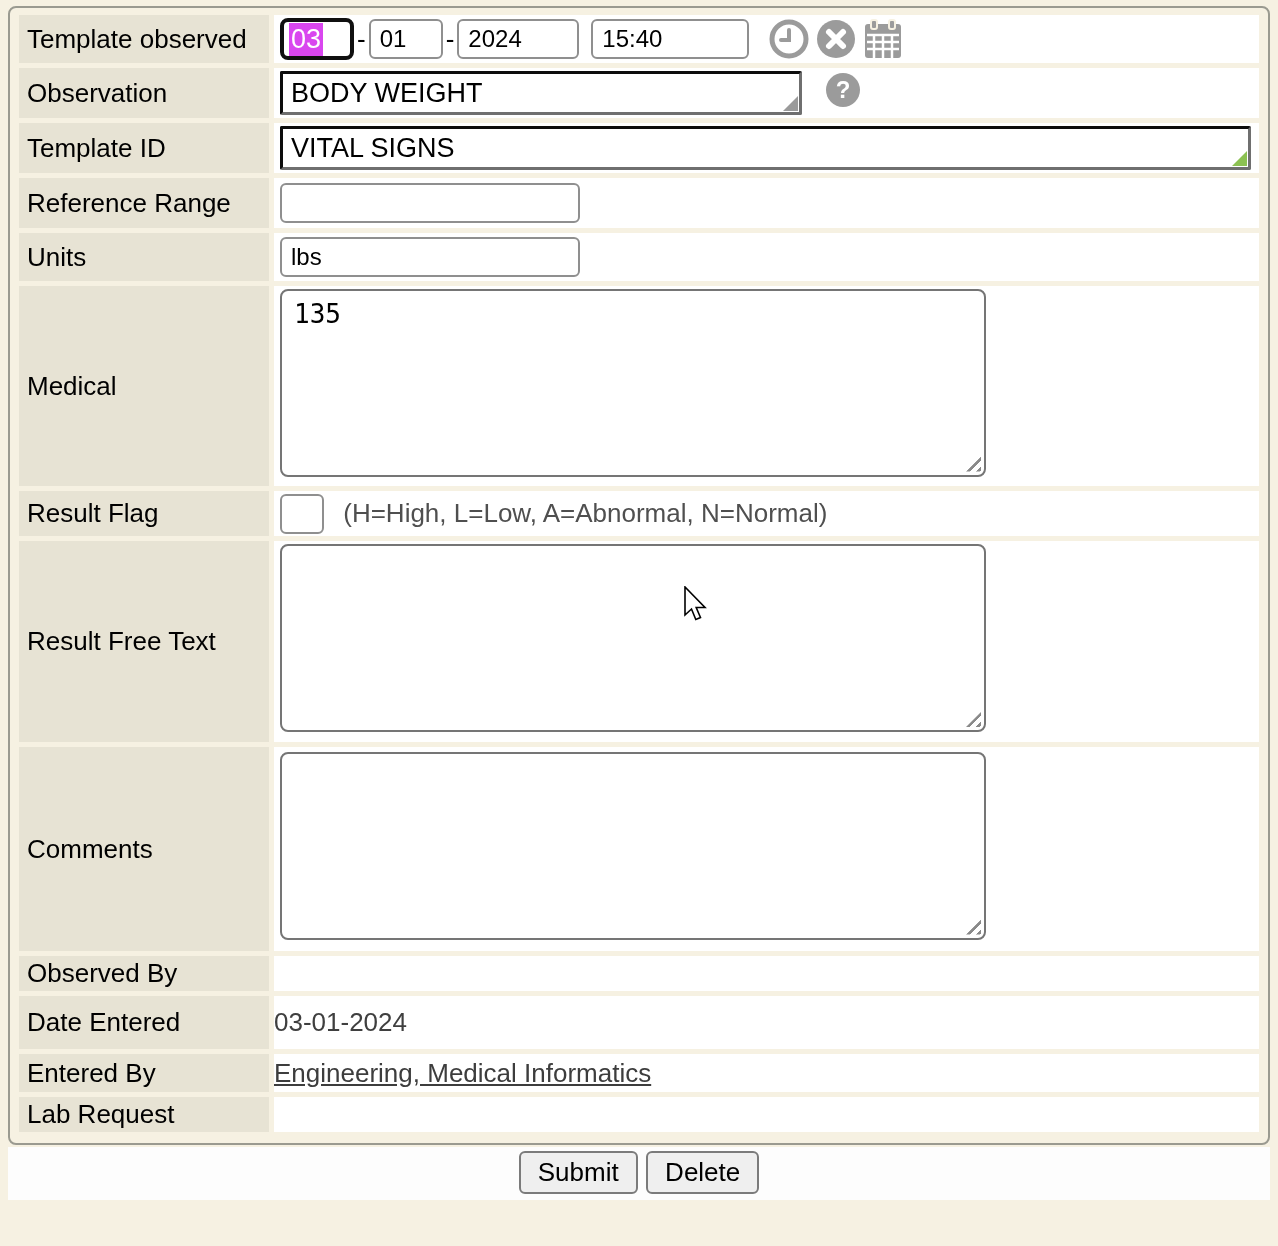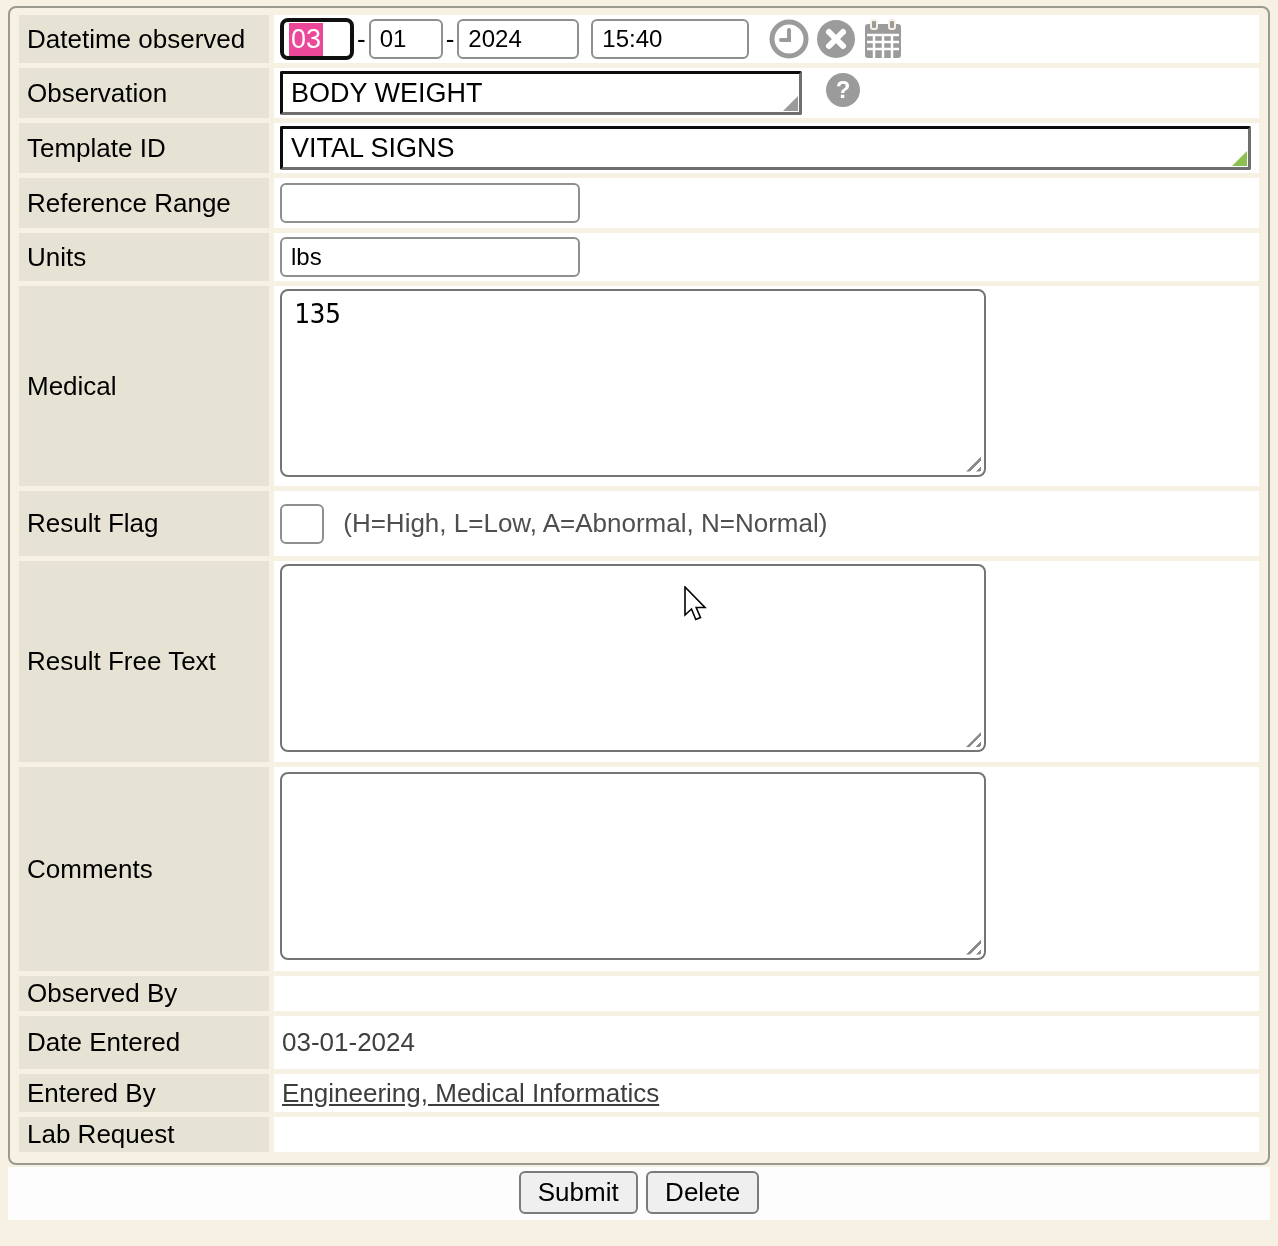--- a/index.html
+++ b/index.html
@@ -47,21 +47,21 @@
   
   .dt-wrap { display:flex; align-items:center; }
   .dt-month {
     width:74px; height:42px;
     border:4px solid #101010; border-radius:8px;
     background:#fff;
     display:flex; align-items:center;
     padding-left:5px;
     font-size:27px;
   }
-  .dt-month .sel { background:#ec4899; color:#fff; padding:1px 2px; }
+  .dt-month .sel { background:#d946ef; color:#fff; padding:1px 2px; }
   .dt-sep { font-size:26px; margin:0 3px; }
   input.dt-input, input.plain-input {
     height:40px;
     border:2px solid #8f8f8f; border-radius:6px;
     font-size:24px; font-family:"Liberation Sans", sans-serif;
     padding:0 0 0 9px; background:#fff; outline:none;
   }
   .dt-day  { width:74px; }
   .dt-year { width:122px; }
   .dt-time { width:158px; margin-left:12px; }
@@ -114,21 +114,21 @@
       transparent 0 4px, #8a8a8a 4px 7px, transparent 7px 10px, #8a8a8a 10px 13px, transparent 13px);
     clip-path:polygon(100% 0, 100% 100%, 0 100%);
   }
   .ta-tall { height:192px; }
 
   .ref-input { width:300px; }
   .flag-input { width:44px; height:48px; padding:0 0 0 6px; }
   .flag-hint { color:#4f4f4f; margin-left:12px; font-size:26px; }
 
   
-  td.static-val { color:#3f3f3f; padding-left:8px; }
+  td.static-val { color:#3f3f3f; padding-left:0; }
   a.entered-link { color:#3d3d3d; text-decoration:underline; cursor:pointer; }
 
   
   .button-bar {
     background:#fdfdfd;
     margin:2px 8px 0 8px;
     padding:4px 0 6px 0;
     text-align:center;
   }
   button.form-btn {
@@ -148,21 +148,21 @@
 </head>
 <body>
 
 <div class="page">
   <fieldset class="obs-fieldset">
 
     <table class="form-table">
 
       <tbody>
           <tr>
-        <td class="label-cell" style="height:48px;">Datetime observed</td>
+        <td class="label-cell" style="height:48px;">Template observed</td>
         <td class="value-cell">
           <div class="dt-wrap">
             <div class="dt-month">
                   <span class="sel">03</span>
                 </div>
             <span class="dt-sep">-</span>
             <input class="dt-input dt-day" value="01" style="">
             <span class="dt-sep">-</span>
             <input class="dt-input dt-year" value="2024" style="">
             <input class="dt-input dt-time" value="15:40" style="">
@@ -242,21 +242,21 @@
       <tr>
         <td class="label-cell" style="height:200px;">Medical</td>
         <td class="value-cell">
           <span class="soft-wrap">
             <textarea class="soft mono" style="">135</textarea>
           </span>
         </td>
       </tr>
 
       <tr>
-        <td class="label-cell" style="height:65px;">Result Flag</td>
+        <td class="label-cell" style="height:45px;">Result Flag</td>
         <td class="value-cell">
           <input class="plain-input flag-input" value="" style="">
           <span class="flag-hint">(H=High, L=Low, A=Abnormal, N=Normal)</span>
         </td>
       </tr>
 
       <tr>
         <td class="label-cell" style="height:201px;">Result Free Text</td>
         <td class="value-cell">
           <span class="soft-wrap">

